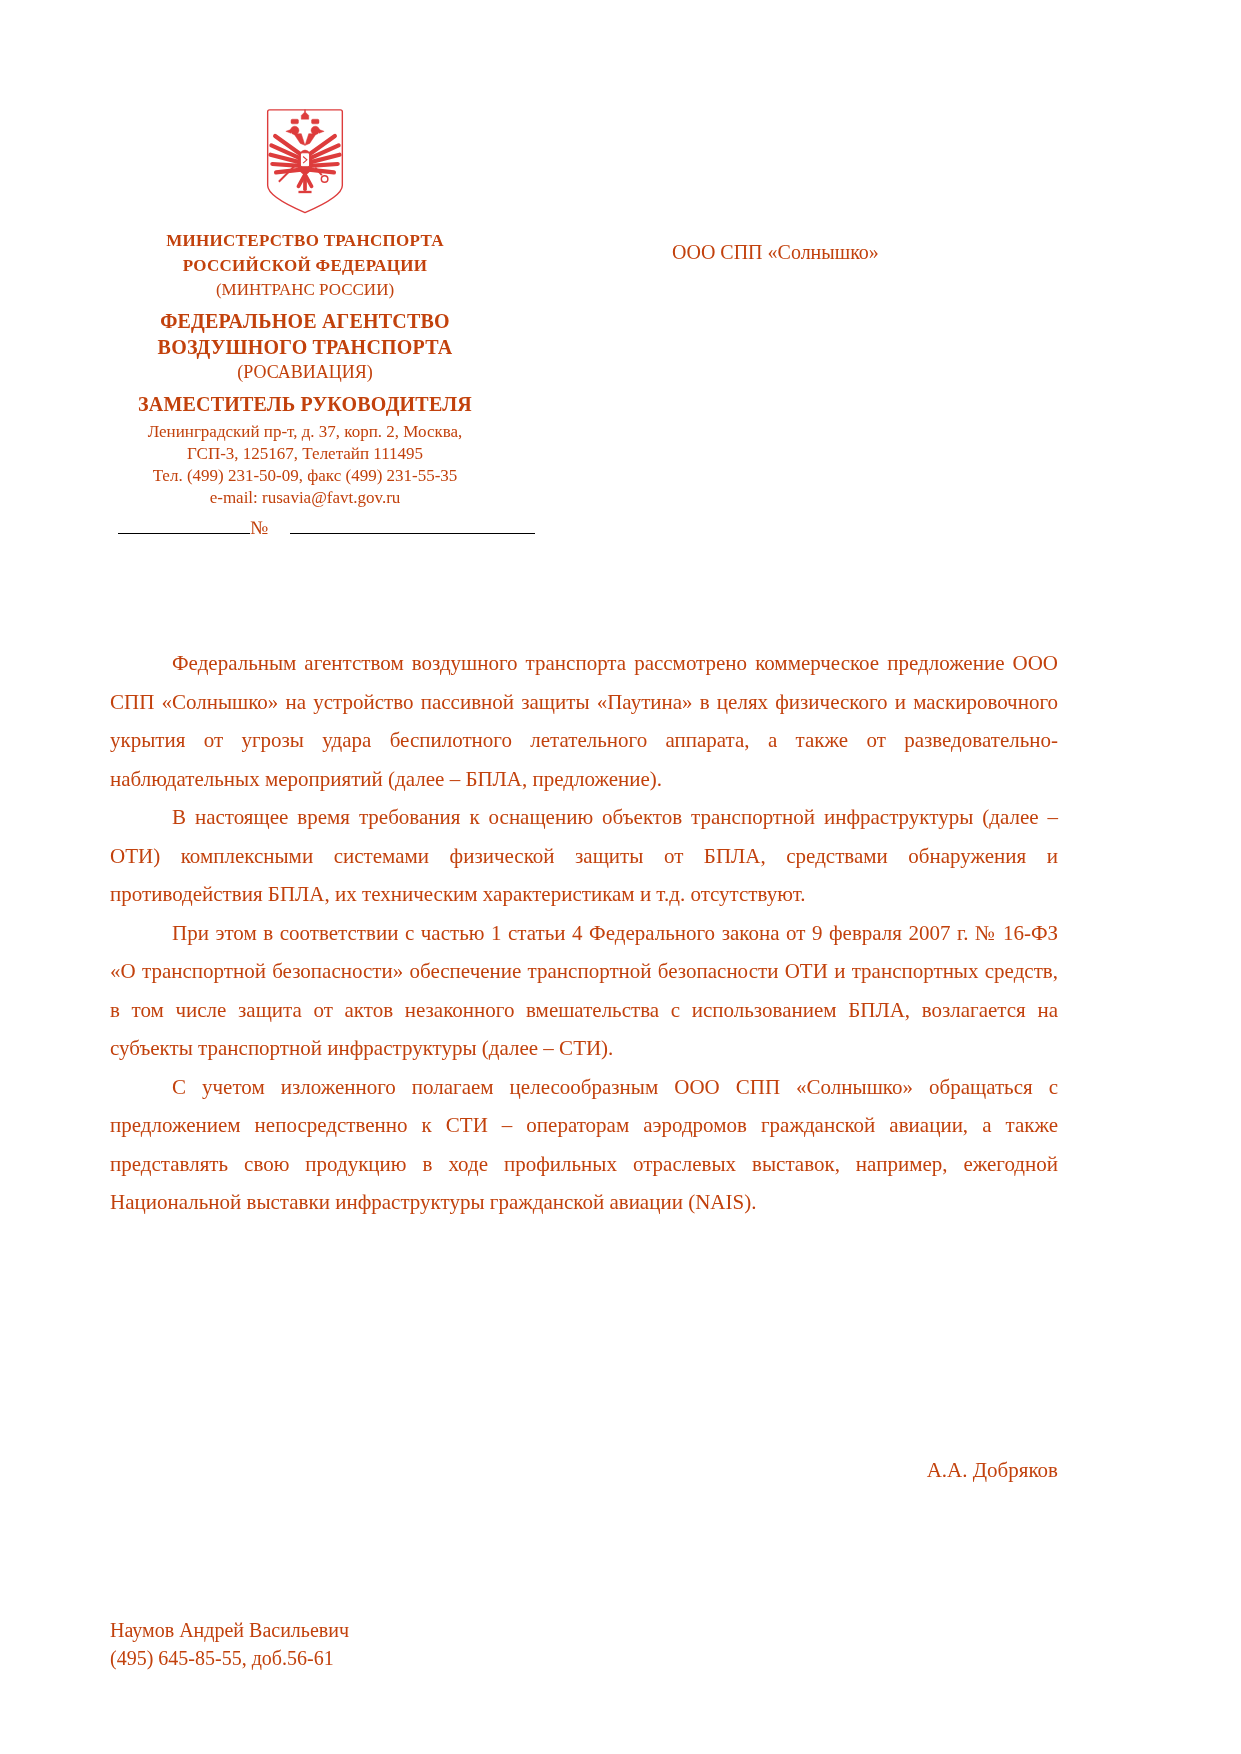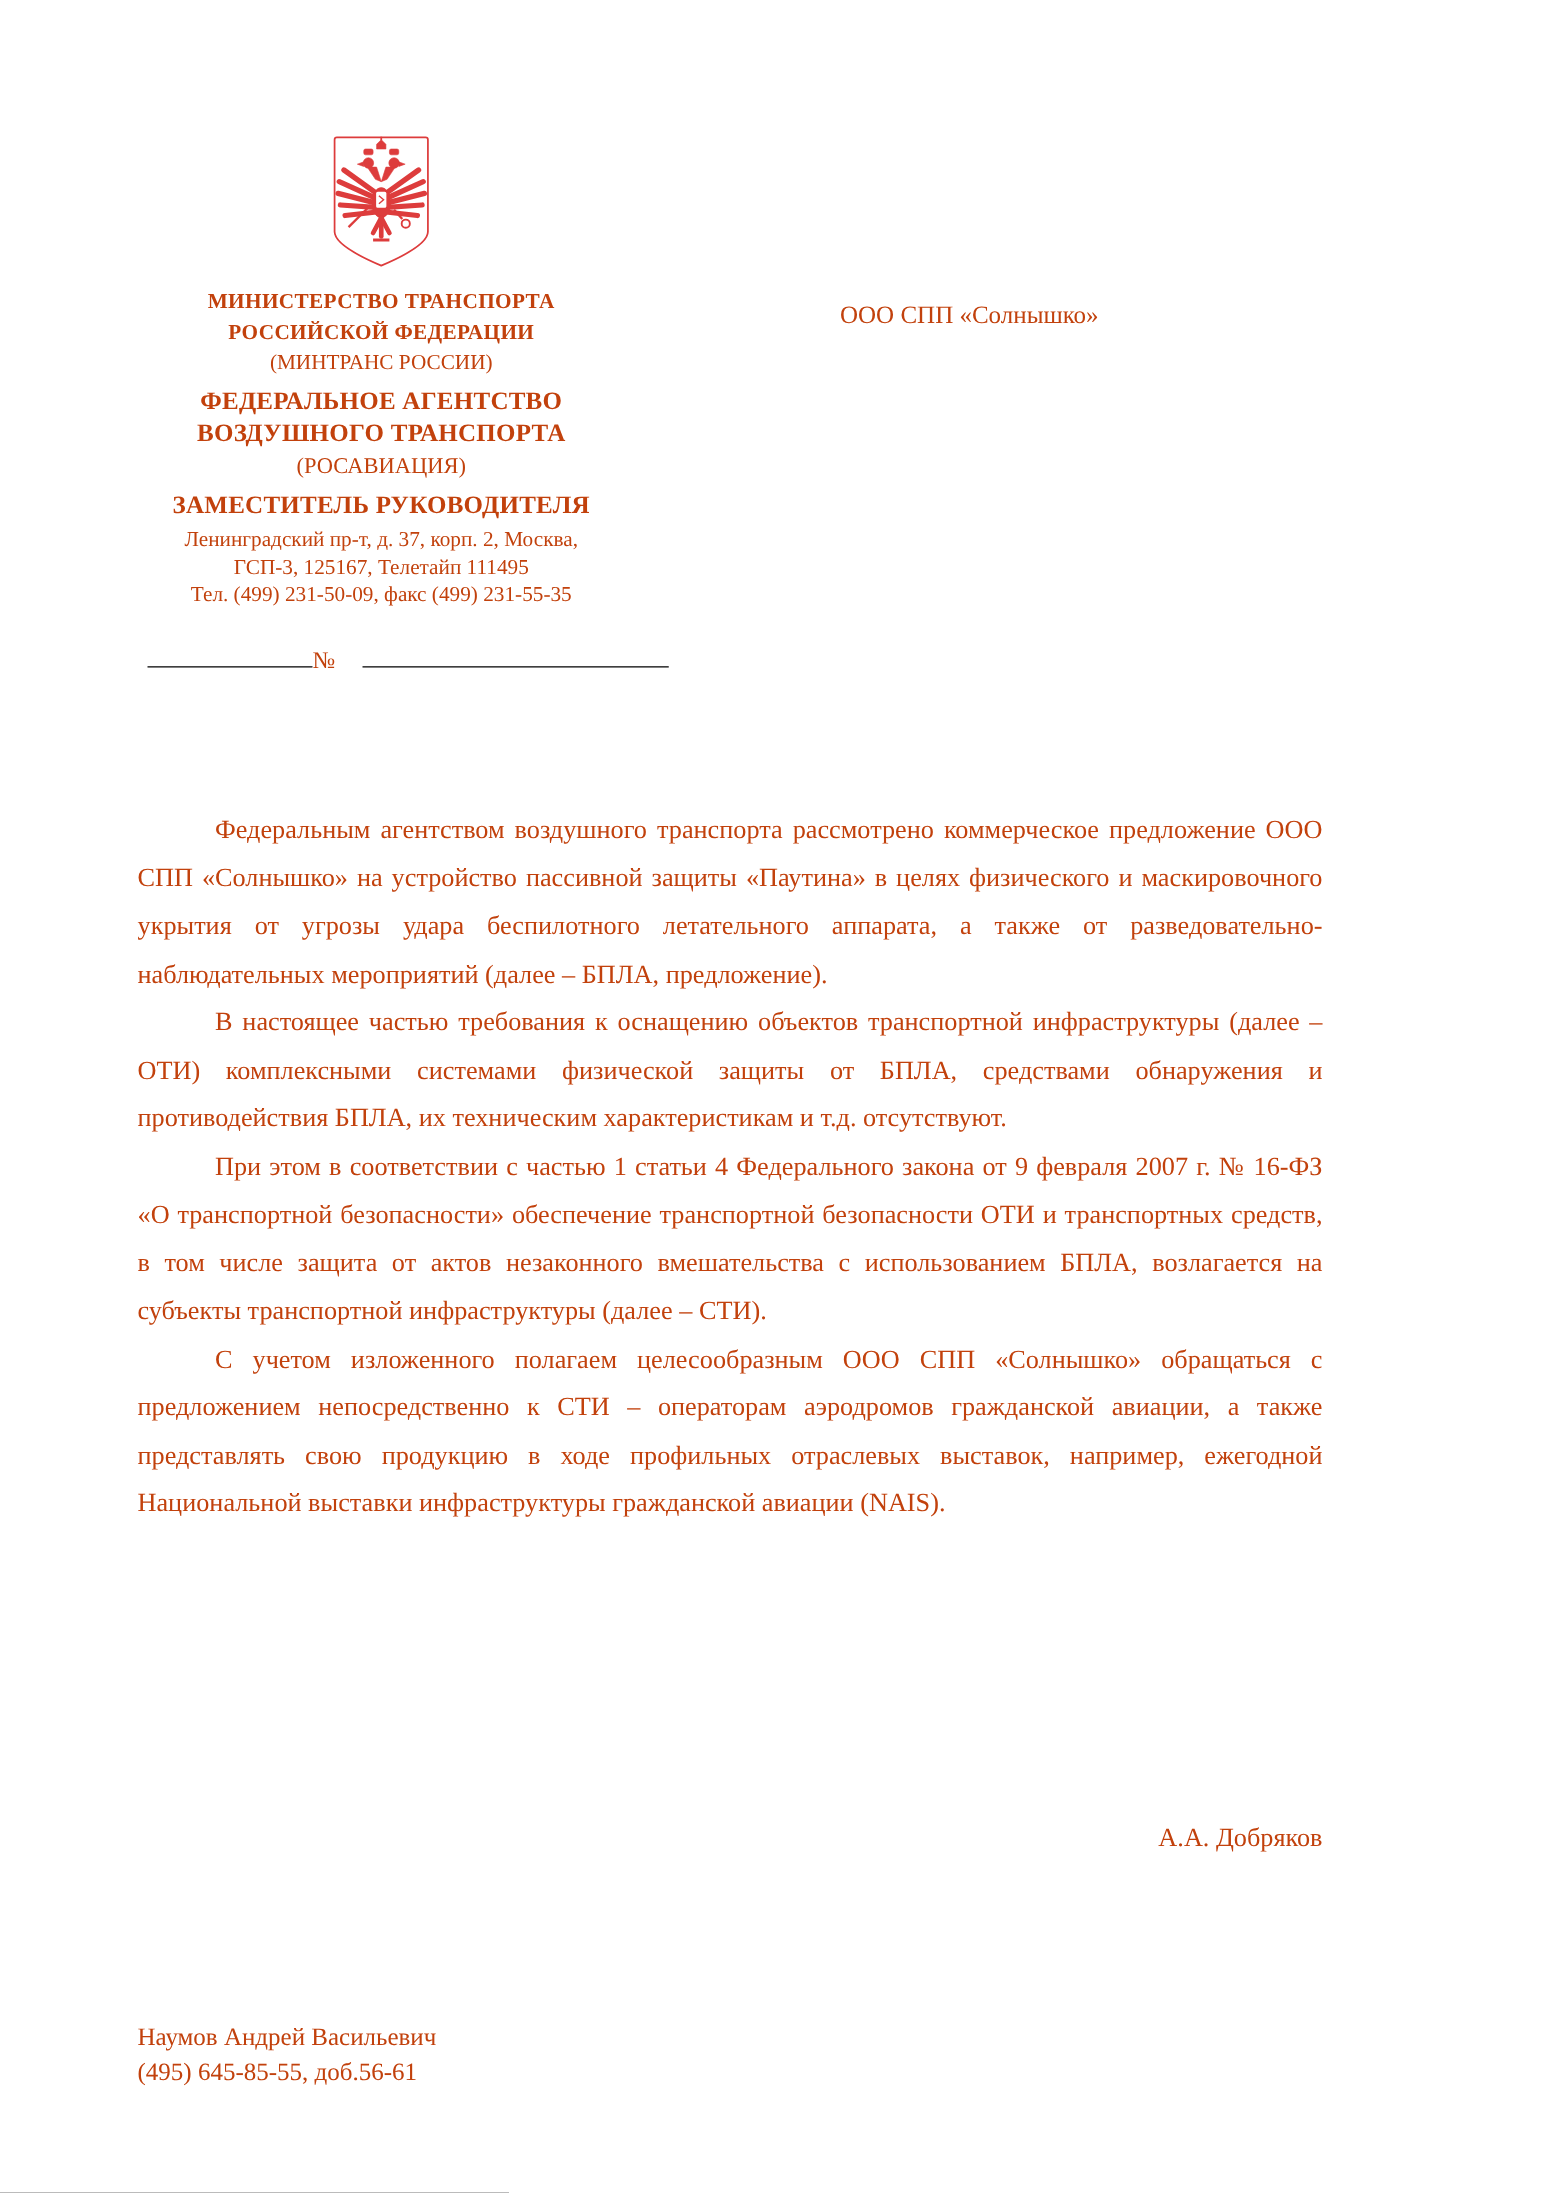--- a/index.html
+++ b/index.html
@@ -186,35 +186,36 @@
 
     <div class="lh-bold-lg">ФЕДЕРАЛЬНОЕ АГЕНТСТВО</div>
     <div class="lh-bold-lg" style="margin-top:0;">ВОЗДУШНОГО ТРАНСПОРТА</div>
     <div class="lh-reg-md">(РОСАВИАЦИЯ)</div>
 
     <div class="lh-position">ЗАМЕСТИТЕЛЬ РУКОВОДИТЕЛЯ</div>
 
     <div class="lh-addr">Ленинградский пр-т, д. 37, корп. 2, Москва,</div>
     <div class="lh-addr" style="margin-top:0;">ГСП-3, 125167, Телетайп 111495</div>
     <div class="lh-addr" style="margin-top:0;">Тел. (499) 231-50-09, факс (499) 231-55-35</div>
+    <div class="lh-addr" style="margin-top:0;">e-mail: rusavia@favt.gov.ru</div>
   </div>
 
   <div class="recipient">
     <div>ООО СПП «Солнышко»</div>
   </div>
 
   <div class="ref-block">
     <div class="ref-row1">
       <span class="blank w132"></span><span class="ref-label">№</span><span class="blank w245"></span>
     </div>
   </div>
 
   <div class="body-text">
     <p>Федеральным агентством воздушного транспорта рассмотрено коммерческое предложение ООО СПП «Солнышко» на устройство пассивной защиты «Паутина» в целях физического и маскировочного укрытия от угрозы удара беспилотного летательного аппарата, а также от разведовательно-наблюдательных мероприятий (далее – БПЛА, предложение).</p>
-    <p>В настоящее частью требования к оснащению объектов транспортной инфраструктуры (далее – ОТИ) комплексными системами физической защиты от БПЛА, средствами обнаружения и противодействия БПЛА, их техническим характеристикам и т.д. отсутствуют.</p>
+    <p>В настоящее время требования к оснащению объектов транспортной инфраструктуры (далее – ОТИ) комплексными системами физической защиты от БПЛА, средствами обнаружения и противодействия БПЛА, их техническим характеристикам и т.д. отсутствуют.</p>
     <p>При этом в соответствии с частью 1 статьи 4 Федерального закона от 9 февраля 2007 г. № 16-ФЗ «О транспортной безопасности» обеспечение транспортной безопасности ОТИ и транспортных средств, в том числе защита от актов незаконного вмешательства с использованием БПЛА, возлагается на субъекты транспортной инфраструктуры (далее – СТИ).</p>
     <p>С учетом изложенного полагаем целесообразным ООО СПП «Солнышко» обращаться с предложением непосредственно к СТИ – операторам аэродромов гражданской авиации, а также представлять свою продукцию в ходе профильных отраслевых выставок, например, ежегодной Национальной выставки инфраструктуры гражданской авиации (NAIS).</p>
   </div>
 
   <div class="signature">А.А. Добряков</div>
 
   <div class="executor">
     <div>Наумов Андрей Васильевич</div>
     <div>(495) 645-85-55, доб.56-61</div>
   </div>

